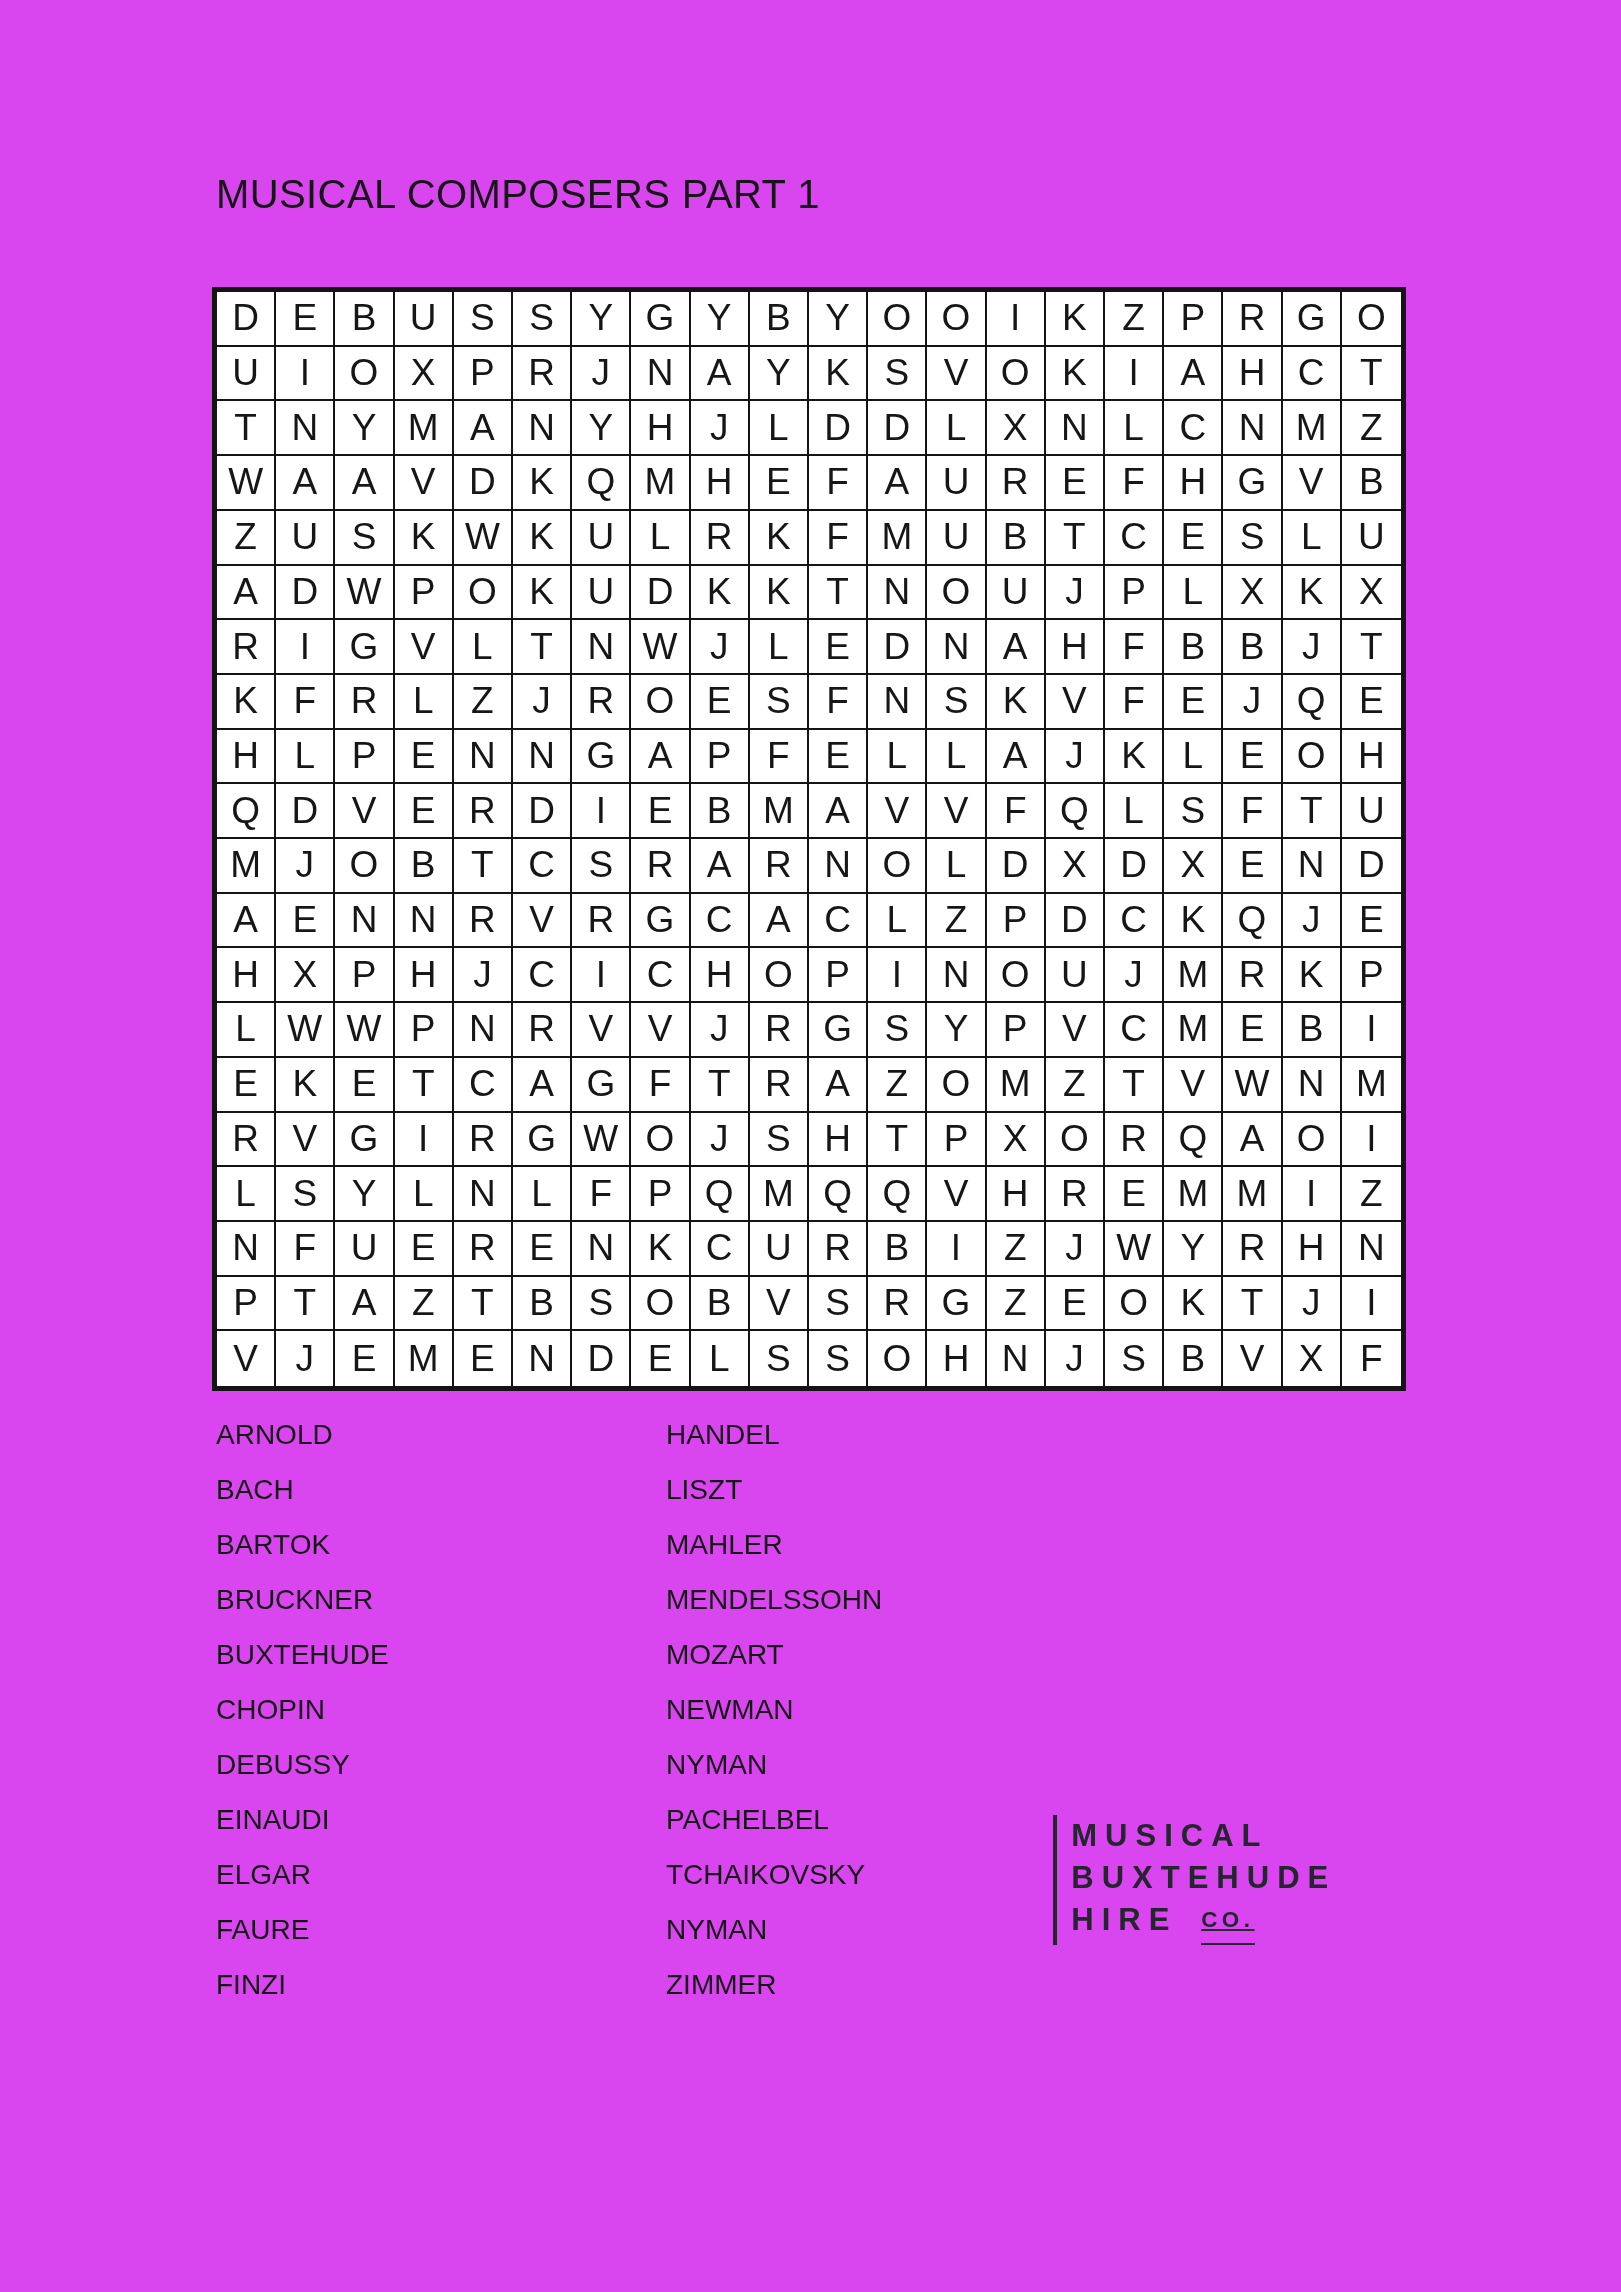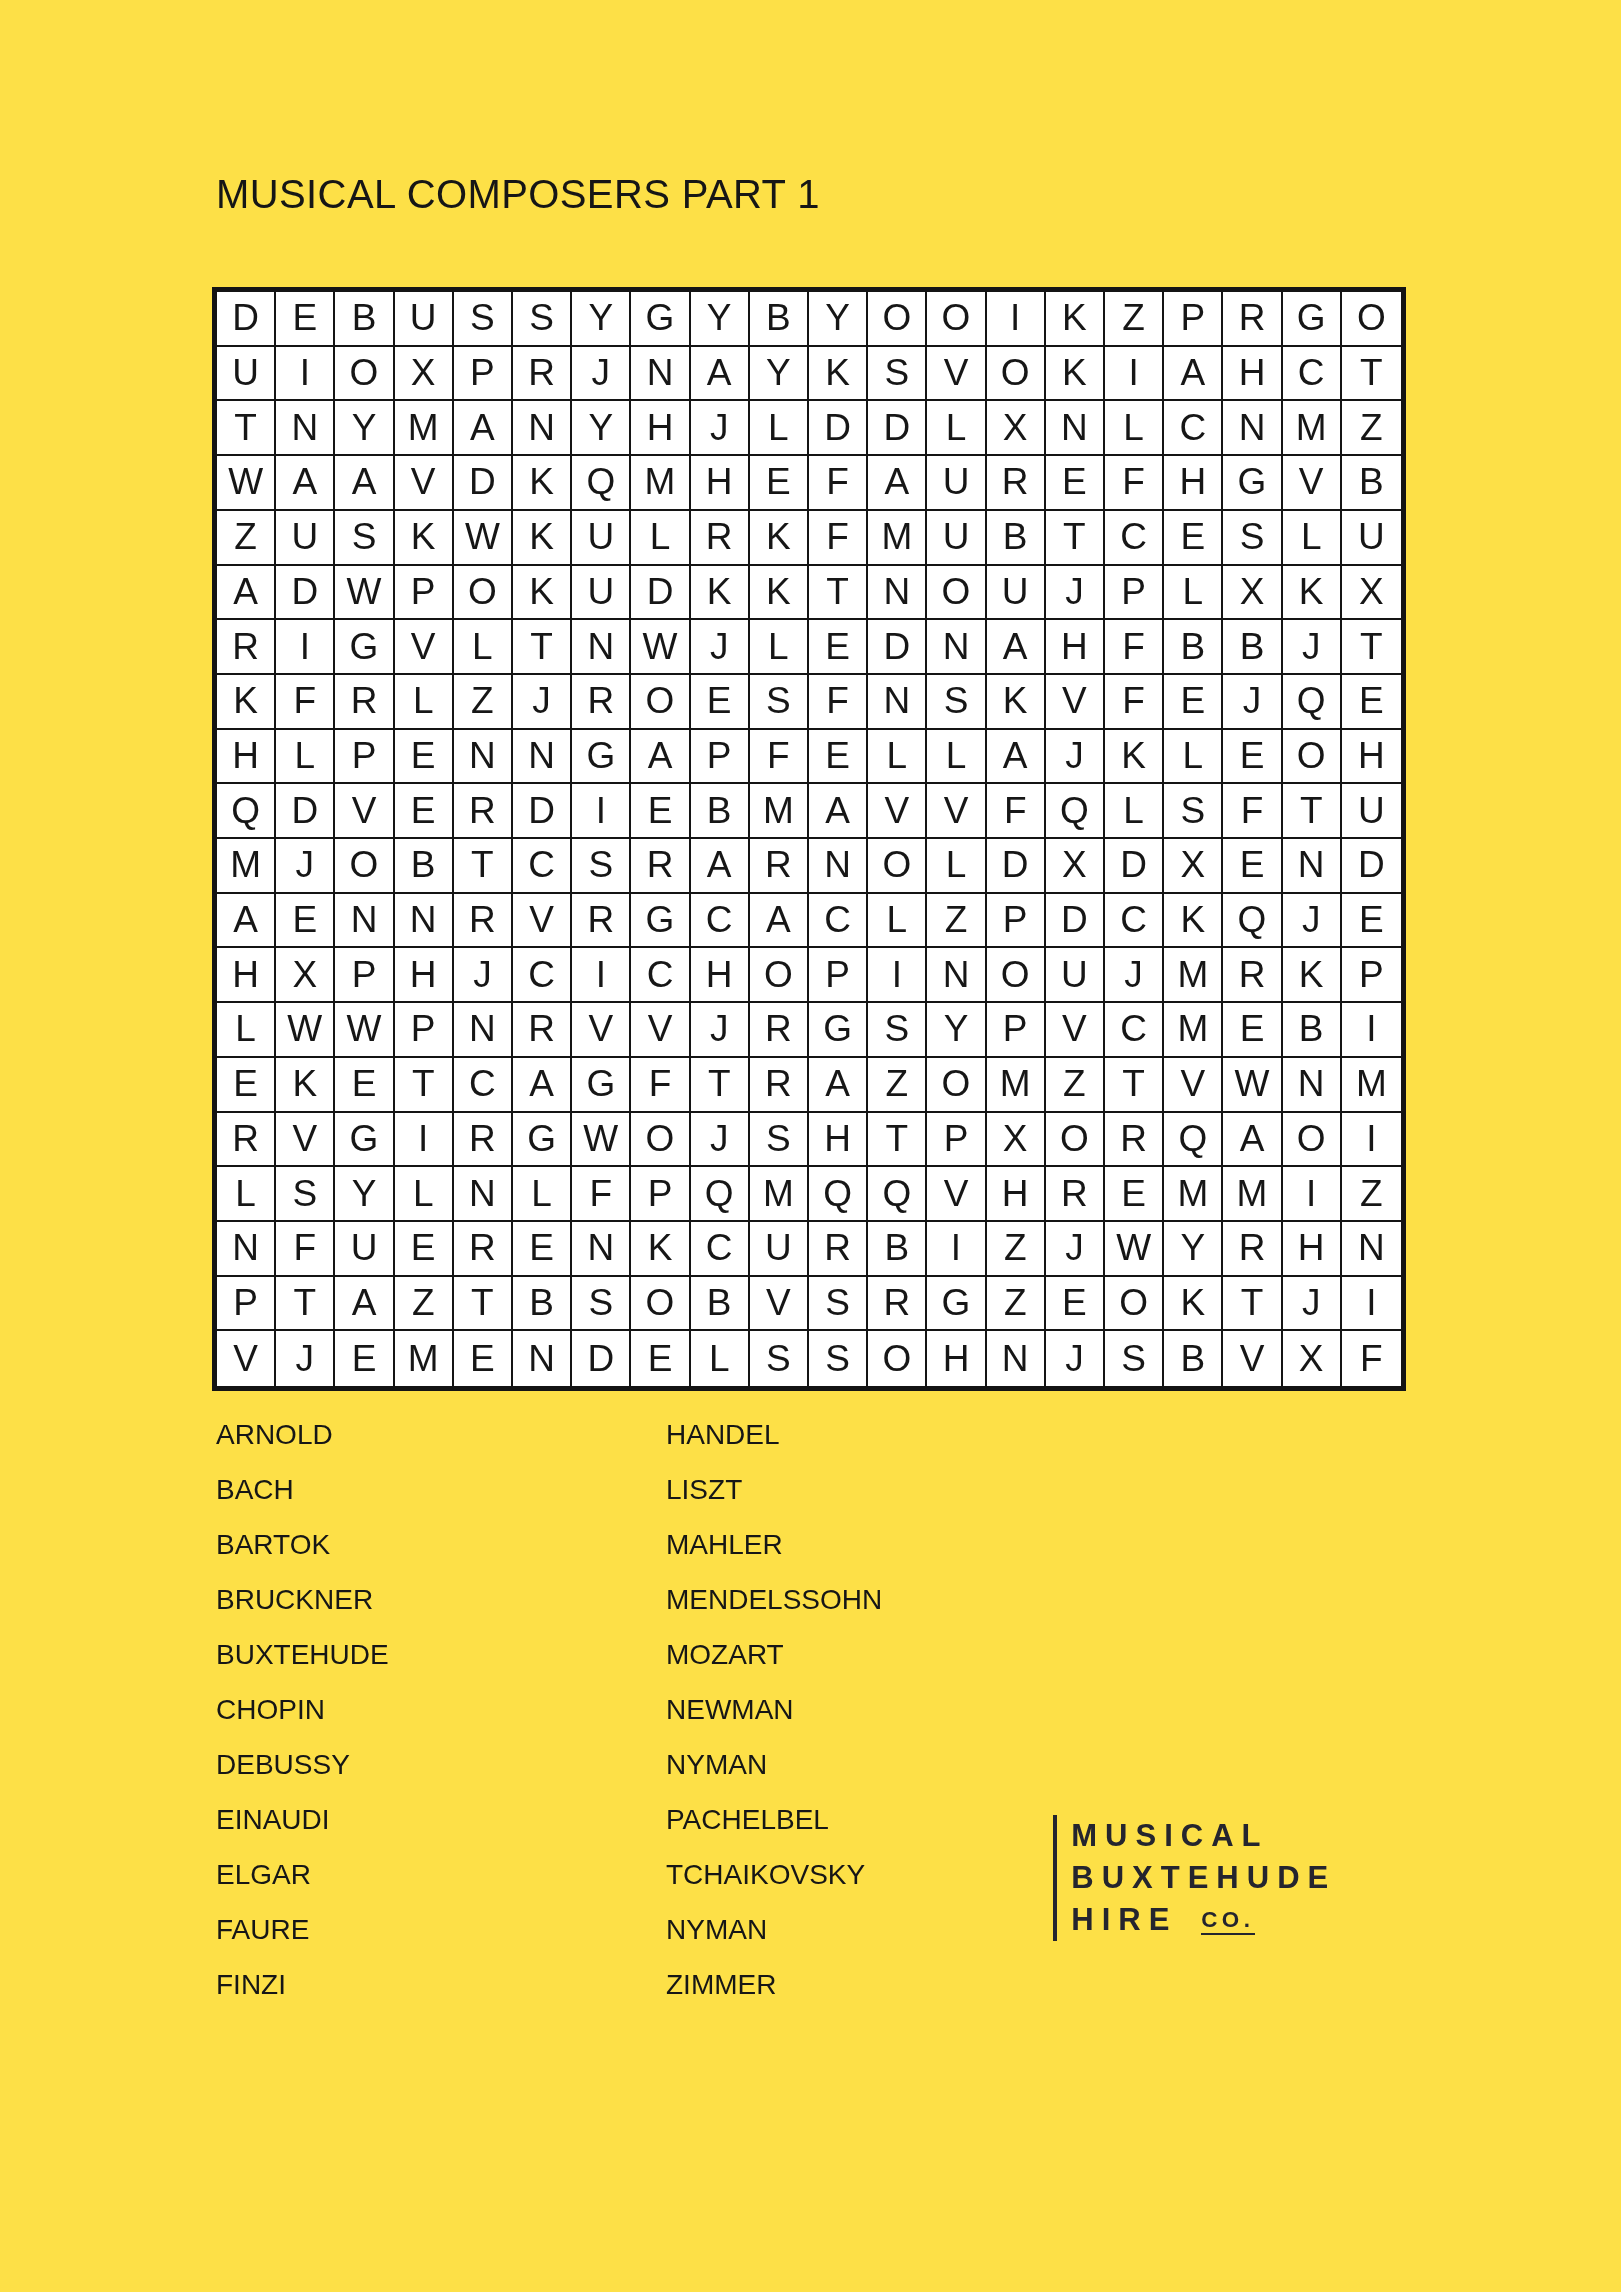--- a/index.html
+++ b/index.html
@@ -1,20 +1,20 @@
 <!DOCTYPE html>
 <html style="font-size:14.3px"><head>
 <meta charset="utf-8">
 <style>
   html, body { margin: 0; padding: 0; background: #ffffff; }
   .page {
     position: relative;
     width: 1621px;
     height: 2293px;
-    background: #fde047;
+    background: #d946ef;
     font-family: "Liberation Sans", "DejaVu Sans", sans-serif;
     color: #141414;
     overflow: hidden;
   }
   .title {
     position: absolute;
     left: 216px;
     top: 172px;
     font-size: 40px;
     letter-spacing: 0.4px;
@@ -72,24 +72,25 @@
     line-height: 42px;
     letter-spacing: 8px;
     color: #25252e;
     white-space: nowrap;
   }
   .logo .co {
     display: inline-block;
     font-size: 22.4px;
     letter-spacing: 4.5px;
     border-bottom: 2.7px solid #25252e;
-    padding-bottom: 1px;
+    padding-bottom: 11px;
     margin-left: 7.2px;
     vertical-align: 2.7px;
     line-height: 1;
+    text-decoration: underline;
   }
 </style>
 </head>
 <body>
 
 <div class="page">
 
   <div class="title">MUSICAL COMPOSERS PART 1</div>
 
   <div class="grid" id="grid">

